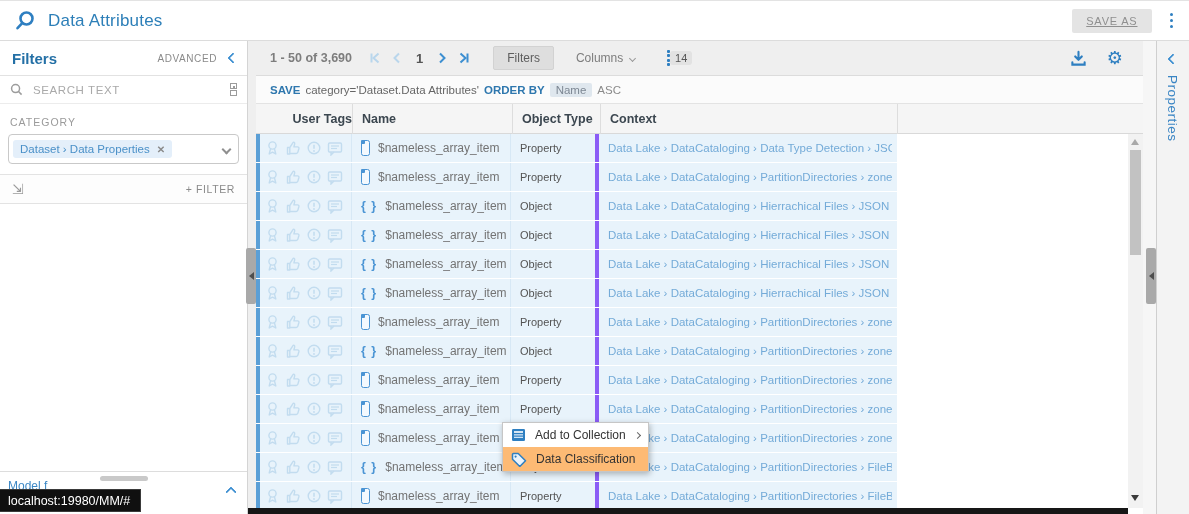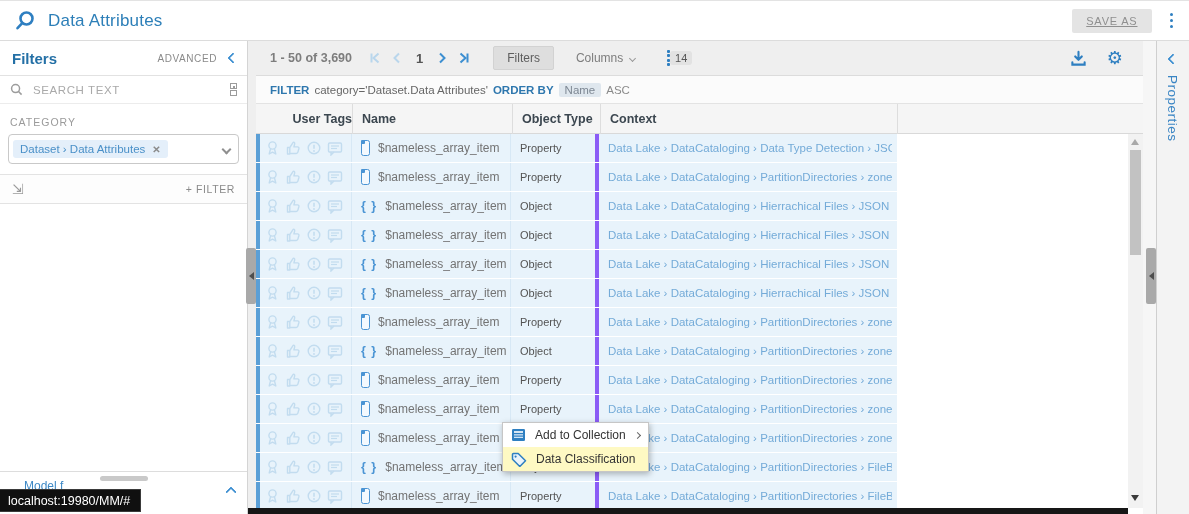--- a/index.html
+++ b/index.html
@@ -36,21 +36,21 @@
   .cat-select{margin:0 8px;height:30px;border:1px solid #c9c9c9;border-radius:4px;display:flex;align-items:center;padding:0 8px 0 4px;cursor:pointer;background:#fff;}
   .chip{background:#e4effa;border-radius:3px;display:flex;align-items:center;gap:7px;padding:3px 7px;font-size:11.5px;color:#4a90c8;}
   .chip .x{color:#8a8a8a;font-size:10px;font-weight:700;cursor:pointer;}
   .cat-select .chev{margin-left:auto;color:#8f8f8f;}
   .filter-row{margin-top:10px;height:30px;border-top:1px solid #e3e3e3;border-bottom:1px solid #e3e3e3;display:flex;align-items:center;padding:0 12px;background:#fdfdfd;}
   .corner-ic{color:#9a9a9a;font-size:14px;line-height:1;cursor:pointer;}
   .addfilter{margin-left:auto;font-size:10.5px;color:#8a8a8a;letter-spacing:.6px;cursor:pointer;}
   .sb-bottom{position:absolute;left:0;bottom:0;width:247px;height:44px;border-top:1px solid #ddd;background:#fff;}
   .sb-hthumb{position:absolute;left:100px;top:4px;width:48px;height:5px;border-radius:3px;background:#c9c9c9;}
   .sb-collapse{position:absolute;right:12px;top:16px;color:#3d8fd1;cursor:pointer;}
-  .obscured-link{position:absolute;left:24px;bottom:22px;font-size:12px;color:#3d88c5;}
+  .obscured-link{position:absolute;left:8px;bottom:22px;font-size:12px;color:#3d88c5;}
 
   
   .split{position:absolute;top:40px;height:474px;background:#efefef;}
   .split .handle{position:absolute;left:0;top:207px;width:10px;height:56px;background:#a9a9a9;border-radius:2px;display:flex;align-items:center;justify-content:center;cursor:col-resize;}
   .split .tri{width:0;height:0;border-top:4px solid transparent;border-bottom:4px solid transparent;border-right:5px solid #4d4d4d;}
 
   
   .main{position:absolute;left:256px;top:40px;width:887px;height:474px;background:#fff;}
   .toolbar{height:35px;background:#efefef;border-bottom:1px solid #dcdcdc;display:flex;align-items:center;padding:0 14px;}
   .range{font-size:12.5px;color:#7d7d7d;font-weight:700;}
@@ -98,21 +98,21 @@
   .vscroll{position:absolute;left:872px;top:93px;width:15px;height:374px;background:#f2f2f2;}
   .vscroll .arr-up{position:absolute;left:3px;top:5px;width:0;height:0;border-left:4.5px solid transparent;border-right:4.5px solid transparent;border-bottom:6px solid #a9a9a9;}
   .vscroll .thumb{position:absolute;left:2px;top:16px;width:11px;height:105px;background:#c2c2c2;}
   .vscroll .arr-dn{position:absolute;left:3px;bottom:7px;width:0;height:0;border-left:4.5px solid transparent;border-right:4.5px solid transparent;border-top:6px solid #3a3a3a;}
 
   .blackbar{position:absolute;left:248px;top:507px;width:880px;height:7px;background:#161616;}
 
   
   .cmenu{position:absolute;left:502px;top:421px;width:147px;background:#fff;border:1px solid #c6c6c6;box-shadow:1px 2px 6px rgba(0,0,0,.28);z-index:30;}
   .cmenu .mi{height:24px;display:flex;align-items:center;gap:9px;padding:0 8px;font-size:12px;color:#333;cursor:pointer;}
-  .cmenu .mi.hl{background:#fef9c3;}
+  .cmenu .mi.hl{background:#fdba74;}
   .cmenu .mi .sub{margin-left:auto;color:#666;}
   .cmenu .mi svg{flex:0 0 auto;}
 
   
   .gap-right{position:absolute;left:1143px;top:40px;width:13px;height:474px;background:#f6f6f6;}
   .props{position:absolute;left:1156px;top:40px;width:33px;height:474px;background:#f3f3f3;border-left:1px solid #cfcfcf;}
   .props .chev{color:#3d8fd1;position:absolute;left:12px;top:14px;}
   .props .vtext{position:absolute;left:8px;top:34px;writing-mode:vertical-rl;font-size:13.5px;color:#3a85c4;letter-spacing:.5px;cursor:pointer;}
 
   
@@ -154,21 +154,21 @@
         </svg>
       <input type="text" placeholder="SEARCH TEXT" style="">
       <span class="matchcase">
           <span class="sq dot"></span>
           <span class="sq"></span>
         </span>
     </div>
     <div class="cat-label">CATEGORY</div>
     <div class="cat-select">
       <span class="chip">
-        <span>Dataset › Data Attributes</span>
+        <span>Dataset › Data Properties</span>
         <span class="x">✕</span>
       </span>
       <span class="chev down"></span>
     </div>
     <div class="filter-row">
       <span class="corner-ic">⇲</span>
       <span class="addfilter">+ FILTER</span>
     </div>
     <div class="sb-bottom">
       <span class="obscured-link">Model f</span>
@@ -223,21 +223,21 @@
           <svg width="17" height="17" viewBox="0 0 18 18">
               <path d="M9 2 v8 M5.5 6.8 9 10.4 12.5 6.8" fill="none" stroke="#2e7fc1" stroke-width="2.2" stroke-linecap="round" stroke-linejoin="round"></path>
               <path d="M2.5 13 v2.5 h13 V13" fill="none" stroke="#2e7fc1" stroke-width="2.2" stroke-linecap="round"></path>
             </svg>
         </span>
         <span class="ic" style="color:#2e7fc1;font-size:18px;line-height:1;">⚙</span>
       </span>
     </div>
 
     <div class="querybar">
-      <span class="kw">FILTER</span>
+      <span class="kw">SAVE</span>
       <span>category='Dataset.Data Attributes'</span>
       <span class="kw">ORDER BY</span>
       <span class="fieldchip">Name</span>
       <span class="dircol">ASC</span>
     </div>
 
     <div class="thead">
       <span class="th c1">User Tags</span>
       <span class="th c2">Name</span>
       <span class="th c3">Object Type</span>

